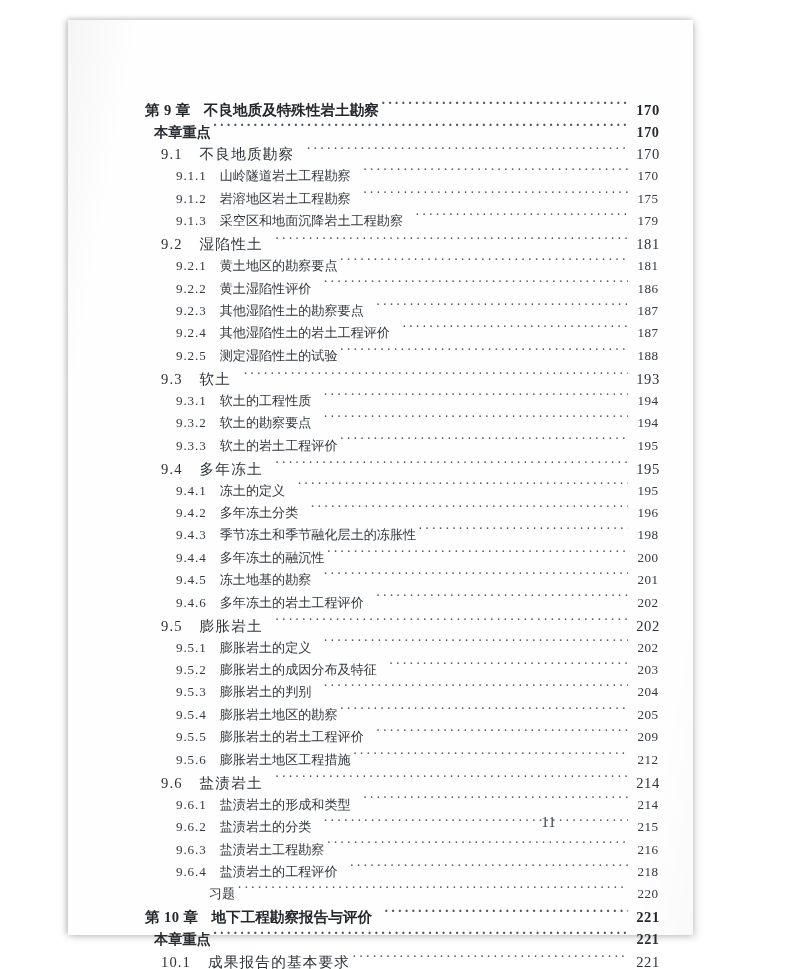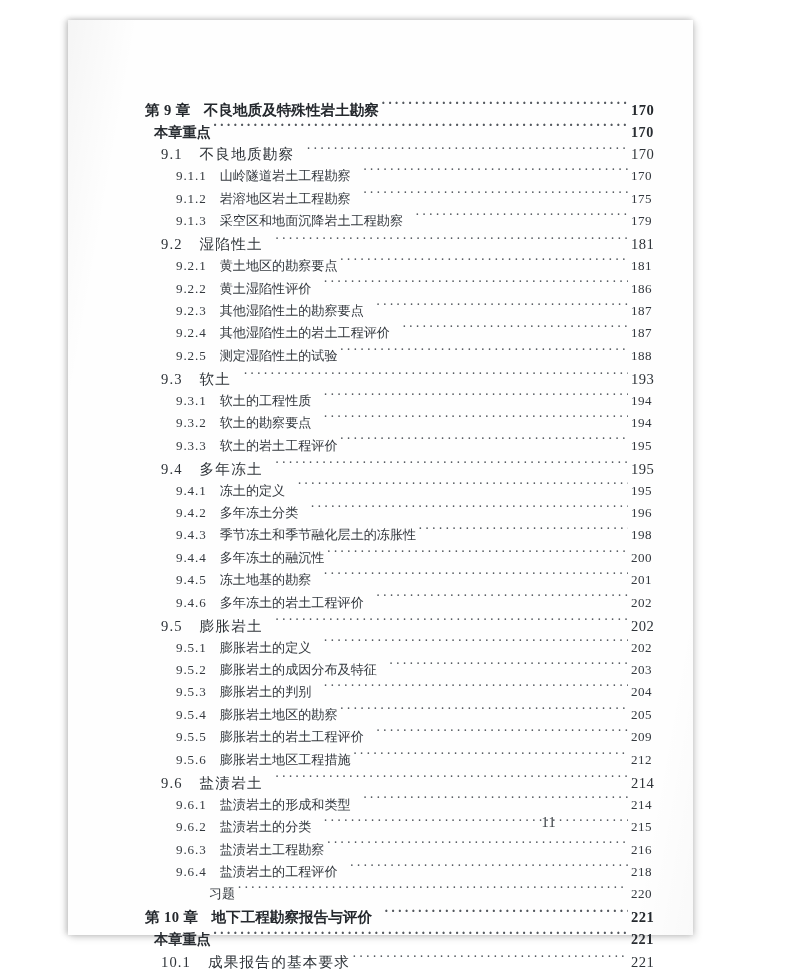--- a/index.html
+++ b/index.html
@@ -76,21 +76,21 @@
     left: 0;
     right: 0;
     bottom: 0.16em;
     font-size: 14px;
     letter-spacing: 2.05px;
     color: #53585e;
     white-space: nowrap;
   }
   .pageno {
     flex: 0 0 34px;
-    text-align: left;
+    text-align: center;
     letter-spacing: 0.5px;
   }
 
   
   .lv-chapter {
     font-weight: bold;
     font-size: 14.6px;
     color: #24282d;
     padding-left: 0px;
   }

